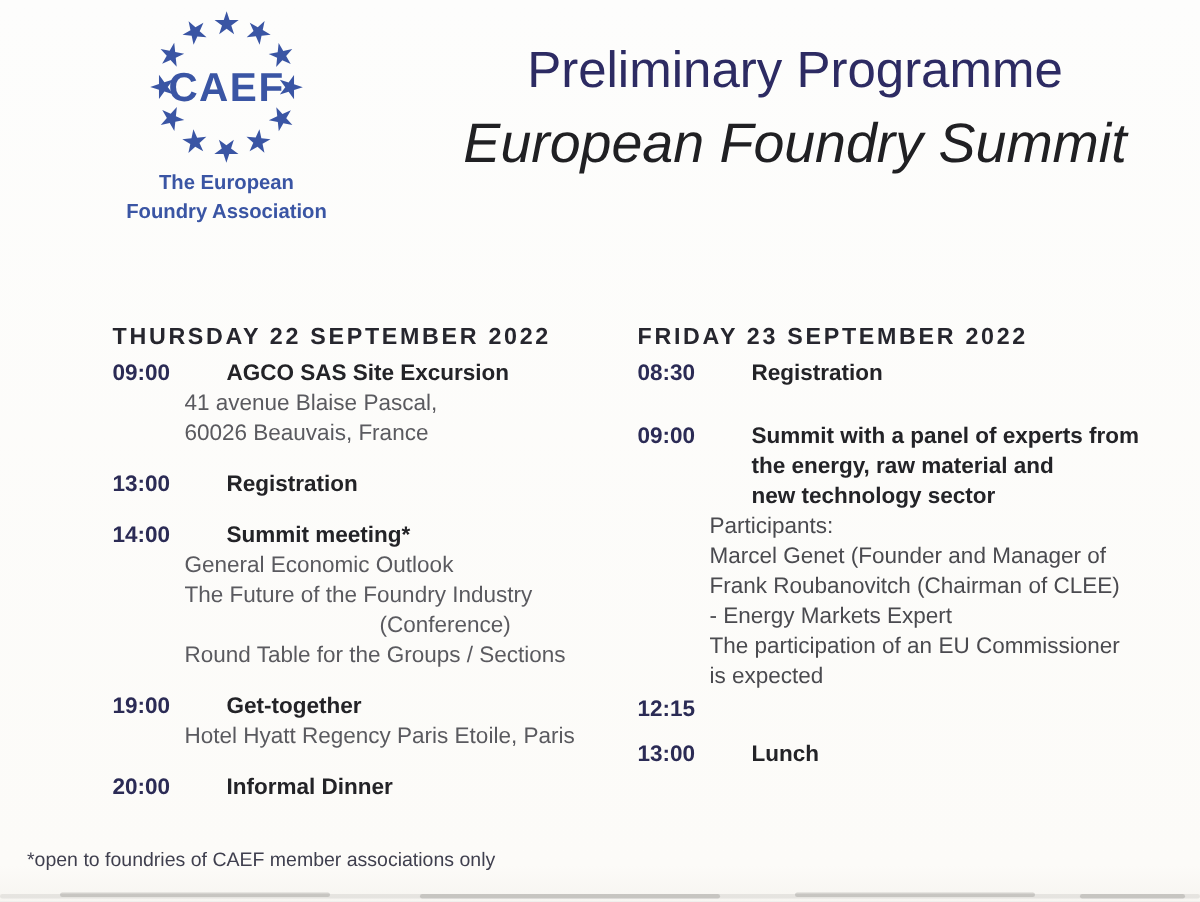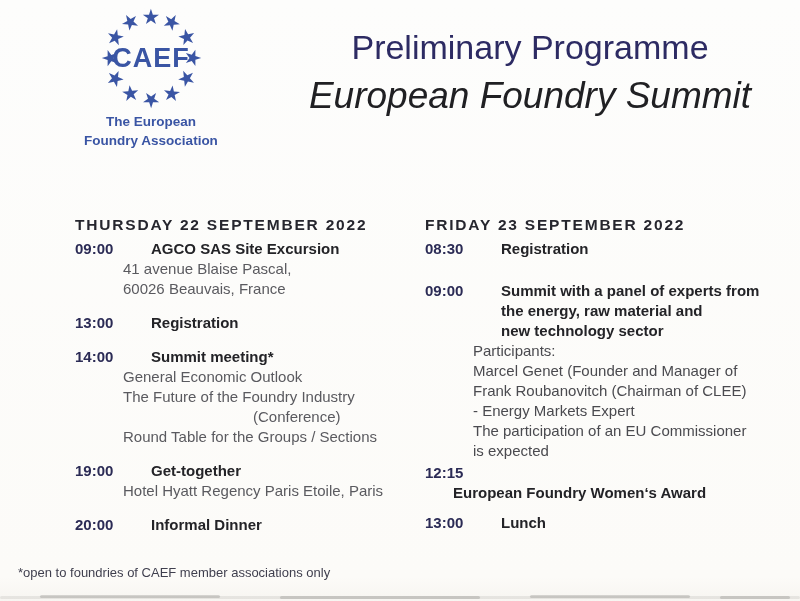--- a/index.html
+++ b/index.html
@@ -52,21 +52,21 @@
   .col-left{left:75px;width:338px;}
   .col-right{left:425px;width:355px;}
   .day-header{
     font-size:15.5px;font-weight:bold;letter-spacing:1.8px;
     color:#26262e;line-height:20px;margin-bottom:4px;
     white-space:nowrap;
   }
   .item{display:flex;margin-bottom:14px;}
   .item.mb-22{margin-bottom:22px;}
   .item.mb-2{margin-bottom:2px;}
-  .item.mb-10{margin-bottom:10px;flex-direction:column;}
+  .item.mb-10{margin-bottom:10px;}
   .time{
     width:48px;flex-shrink:0;
     font-size:15px;font-weight:bold;color:#2b2b55;line-height:20px;
   }
   .content{flex:1;}
   .evt-title{font-size:15px;font-weight:bold;color:#232327;line-height:20px;margin-left:28px;}
   .detail{font-size:15px;color:#5a5a5f;line-height:20px;}
   .col-right .detail{color:#4a4a4f;}
   .detail.indent-right{padding-left:130px;}
 
@@ -185,23 +185,20 @@
         <div class="detail">Marcel Genet (Founder and Manager of</div>
         <div class="detail">Frank Roubanovitch (Chairman of CLEE)</div>
         <div class="detail">- Energy Markets Expert</div>
         <div class="detail">The participation of an EU Commissioner</div>
         <div class="detail">is expected</div>
       </div>
     </div>
 
     <div class="item mb-10">
       <div class="time">12:15</div>
-      <div class="content">
-        <div class="evt-title">European Foundry Women‘s Award</div>
-      </div>
     </div>
 
     <div class="item">
       <div class="time">13:00</div>
       <div class="content">
         <div class="evt-title">Lunch</div>
       </div>
     </div>
   </div>
 

